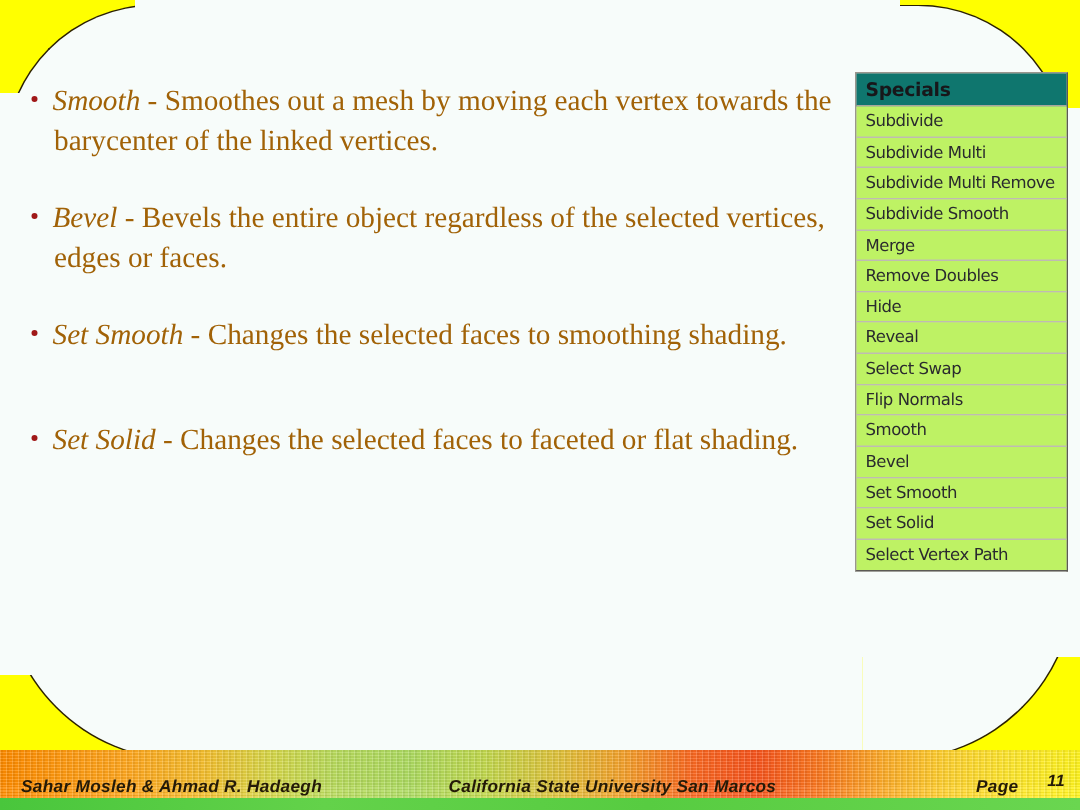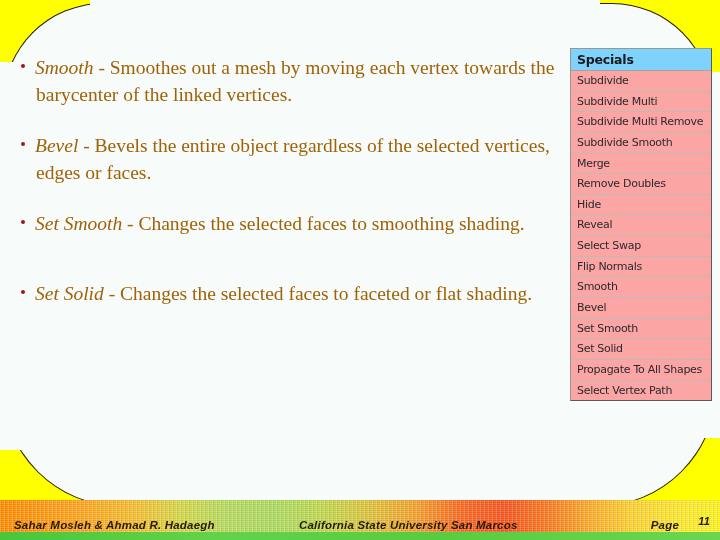--- a/index.html
+++ b/index.html
@@ -104,29 +104,29 @@
     border-right-color: #5c5a55;
     border-bottom-color: #5c5a55;
     font-family: "DejaVu Sans", sans-serif;
     box-sizing: border-box;
   }
   #specials-menu .menu-title {
     font-size: 12.5px;
     font-weight: bold;
     color: #17171a;
     padding: 3px 6px 3px 6px;
-    background: #7dd3fc;
+    background: #0f766e;
     border-bottom: 1px solid #a9a59d;
     letter-spacing: -0.2px;
   }
   #specials-menu .menu-item {
     font-size: 11px;
     color: #2a2a2e;
     padding: 4px 6px 3px 6px;
-    background: #fca5a5;
+    background: #bef264;
     border-bottom: 1px solid #bfbbb3;
     white-space: nowrap;
     letter-spacing: -0.3px;
     line-height: 1.15;
   }
   #specials-menu .menu-item:last-child {
     border-bottom: none;
   }
 
   
@@ -244,21 +244,20 @@
     <div class="menu-item">Merge</div>
     <div class="menu-item">Remove Doubles</div>
     <div class="menu-item">Hide</div>
     <div class="menu-item">Reveal</div>
     <div class="menu-item">Select Swap</div>
     <div class="menu-item">Flip Normals</div>
     <div class="menu-item">Smooth</div>
     <div class="menu-item">Bevel</div>
     <div class="menu-item">Set Smooth</div>
     <div class="menu-item">Set Solid</div>
-    <div class="menu-item">Propagate To All Shapes</div>
     <div class="menu-item">Select Vertex Path</div>
   </div>
 
   <div id="footer">
     <div class="band"></div>
     <div class="greenstrip"></div>
     <div class="ftext f-left">Sahar Mosleh &amp; Ahmad R. Hadaegh</div>
     <div class="ftext f-center">California State University San Marcos</div>
     <div class="ftext f-right">Page</div>
     <div class="ftext f-page">11</div>

